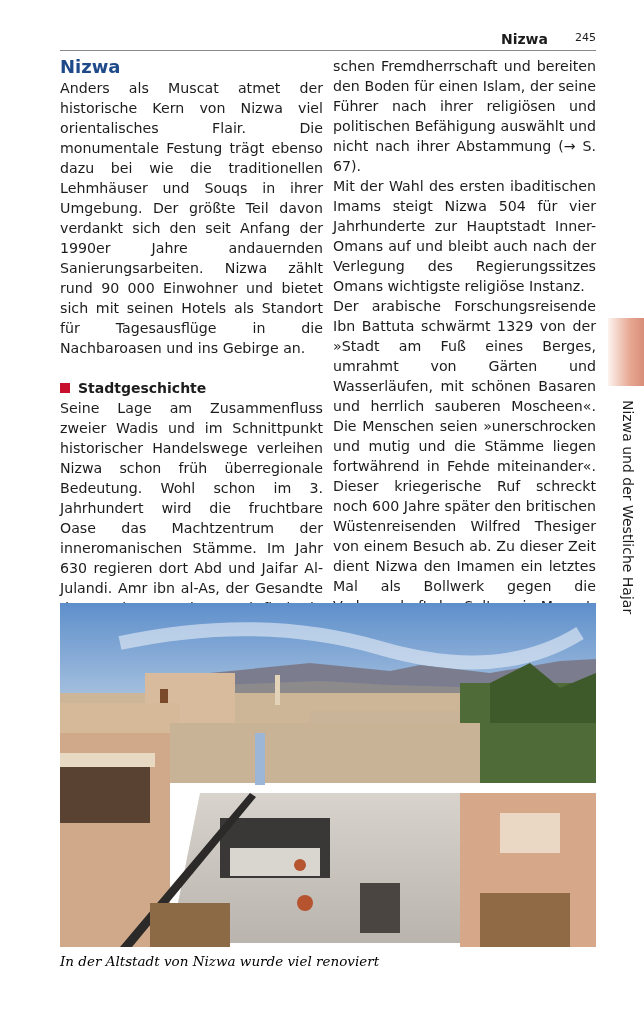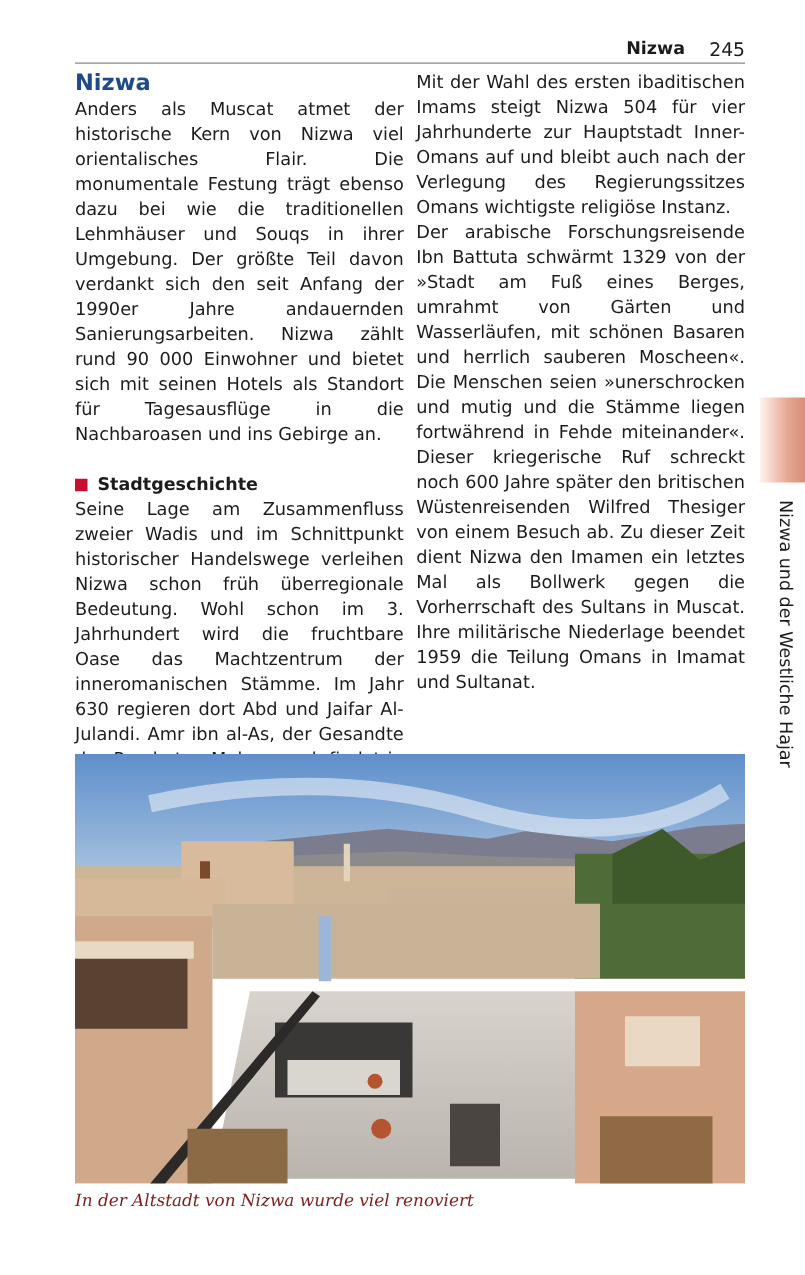--- a/index.html
+++ b/index.html
@@ -12,21 +12,21 @@
   .running-head {
     position: absolute; left: 60px; top: 28px; width: 536px; height: 22px;
     border-bottom: 1px solid #8a8a8a;
   }
   .running-head .rh-title {
     position: absolute; right: 48px; top: 3px;
     font-weight: bold; font-size: 14px; color: #1c1c1c;
   }
   .running-head .rh-page {
     position: absolute; right: 0; top: 3px;
-    font-size: 15px; color: #1c1c1c;
+    font-size: 11px; color: #1c1c1c;
   }
   .col {
     position: absolute; top: 56px; width: 263px;
     font-size: 14.2px; line-height: 20px;
     text-align: justify; hyphens: manual;
   }
   .col-left { left: 60px; }
   .col-right { left: 333px; }
   .col p { margin: 0; }
   .section-title {
@@ -51,21 +51,21 @@
     white-space: nowrap;
   }
   .photo {
     position: absolute; left: 60px; top: 603px; width: 536px; height: 344px;
     overflow: hidden;
   }
   .photo svg { display: block; }
   .caption {
     position: absolute; left: 60px; top: 953px;
     font-family: "DejaVu Serif", "Liberation Serif", serif;
-    font-style: italic; font-size: 13.5px; color: #7f1d1d;
+    font-style: italic; font-size: 13.5px; color: #000000;
   }
 </style>
 </head>
 <body>
 
 <div class="running-head">
   <span class="rh-title">Nizwa</span>
   <span class="rh-page">245</span>
 </div>
 
@@ -73,20 +73,21 @@
   <h2 class="section-title">Nizwa</h2>
   <p>Anders als Muscat atmet der historische Kern von Nizwa viel orientalisches Flair. Die monumentale Festung trägt ebenso dazu bei wie die traditionellen Lehmhäuser und Souqs in ihrer Umgebung. Der größte Teil davon verdankt sich den seit Anfang der 1990er Jahre andauernden Sanierungsarbeiten. Nizwa zählt rund 90 000 Einwohner und bietet sich mit seinen Hotels als Standort für Tagesausflüge in die Nachbaroasen und ins Gebirge an.</p>
   <div class="subhead">
     <span class="marker"></span>
     <span>Stadtgeschichte</span>
   </div>
   <p>Seine Lage am Zusammenfluss zweier Wadis und im Schnittpunkt historischer Handelswege verleihen Nizwa schon früh überregionale Bedeutung. Wohl schon im 3. Jahrhundert wird die fruchtbare Oase das Machtzentrum der inneromanischen Stämme. Im Jahr 630 regieren dort Abd und Jaifar Al-Julandi. Amr ibn al-As, der Gesandte des Propheten Muhammad, findet in ihnen treue Anhänger des neuen Glaubens. Im Namen Allahs befreien sie die Batinah von der persi-</p>
 </div>
 
 <div class="col col-right">
+  <p>schen Fremdherrschaft und bereiten den Boden für einen Islam, der seine Führer nach ihrer religiösen und politischen Befähigung auswählt und nicht nach ihrer Abstammung (→ S. 67).</p>
   <p>Mit der Wahl des ersten ibaditischen Imams steigt Nizwa 504 für vier Jahrhunderte zur Hauptstadt Inner-Omans auf und bleibt auch nach der Verlegung des Regierungssitzes Omans wichtigste religiöse Instanz.</p>
   <p>Der arabische Forschungsreisende Ibn Battuta schwärmt 1329 von der »Stadt am Fuß eines Berges, umrahmt von Gärten und Wasserläufen, mit schönen Basaren und herrlich sauberen Moscheen«. Die Menschen seien »unerschrocken und mutig und die Stämme liegen fortwährend in Fehde miteinander«. Dieser kriegerische Ruf schreckt noch 600 Jahre später den britischen Wüstenreisenden Wilfred Thesiger von einem Besuch ab. Zu dieser Zeit dient Nizwa den Imamen ein letztes Mal als Bollwerk gegen die Vorherrschaft des Sultans in Muscat. Ihre militärische Niederlage beendet 1959 die Teilung Omans in Imamat und Sultanat.</p>
 </div>
 
 <div class="side-tab"></div>
 <div class="side-label">Nizwa und der Westliche Hajar</div>
 
 <div class="photo">
   <svg width="536" height="344" viewBox="0 0 536 344" xmlns="http://www.w3.org/2000/svg">
     <defs>

